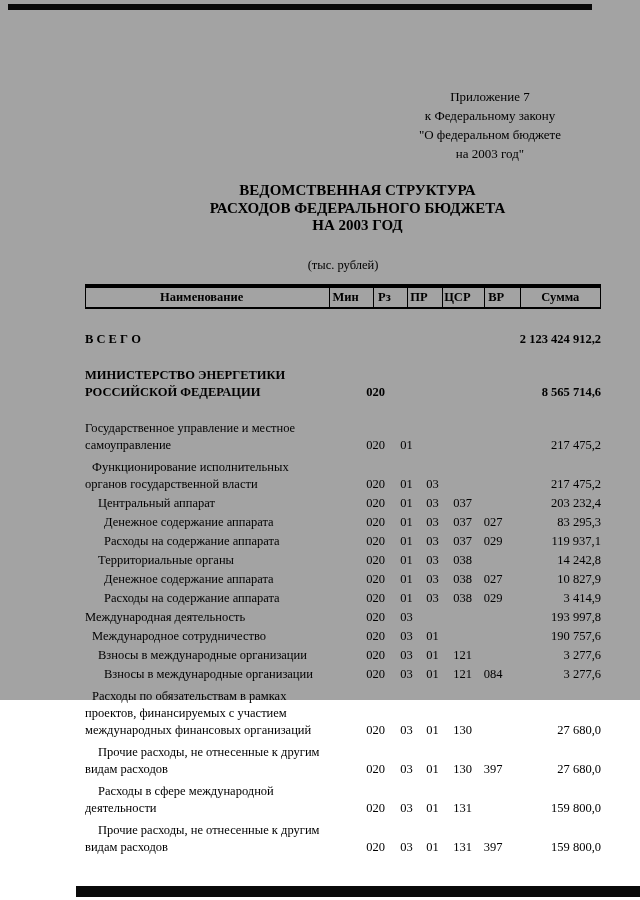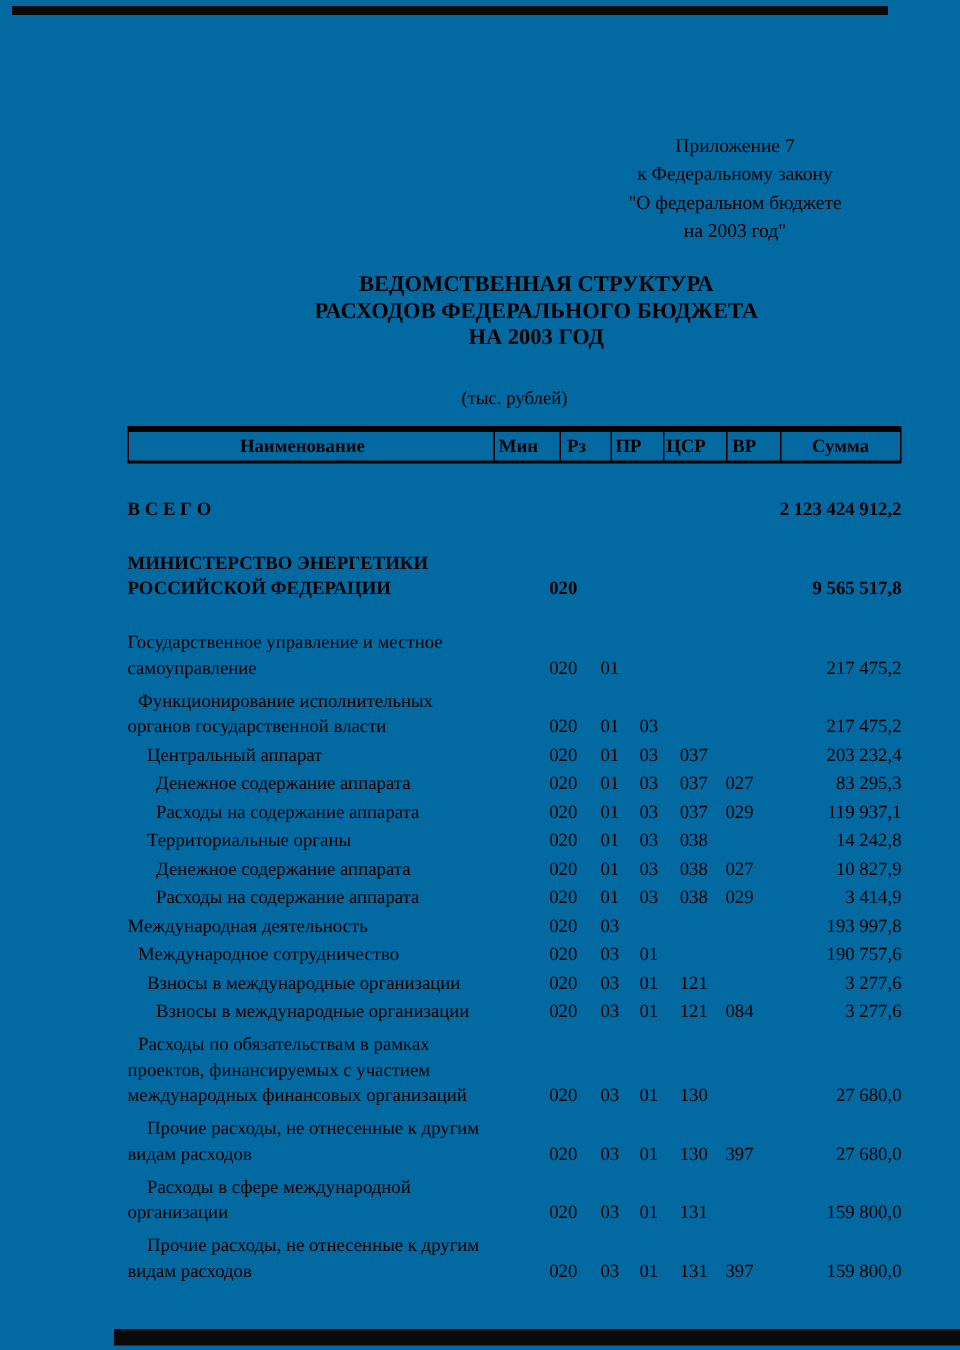--- a/index.html
+++ b/index.html
@@ -4,21 +4,21 @@
 <style>
   * { margin: 0; padding: 0; box-sizing: border-box; }
   html, body { background: #ffffff; }
   body {
     width: 640px; height: 900px;
     font-family: "Liberation Serif", serif;
     color: #000;
     position: relative;
     overflow: hidden;
   }
-  .page { position: relative; width: 640px; height: 900px; background: #0369a1; }
+  .page { position: relative; width: 640px; height: 700px; background: #a3a3a3; }
 
   .scan-top    { position: absolute; left: 8px;  top: 4px;   width: 584px; height: 6px;  background: #0a0a0a; }
   .scan-bottom { position: absolute; left: 76px; top: 886px; width: 564px; height: 11px; background: #0a0a0a; }
 
   .annex {
     position: absolute; top: 87px; left: 378px; width: 224px;
     text-align: center; font-size: 13px; line-height: 19px;
   }
   .title {
     position: absolute; top: 182px; left: 85px; width: 545px;
@@ -109,21 +109,21 @@
           <div class="cell sum">2 123 424 912,2</div>
         </div>
         <div class="trow ind-0 bold sp-xl">
           <div class="cell name">МИНИСТЕРСТВО ЭНЕРГЕТИКИ
 РОССИЙСКОЙ ФЕДЕРАЦИИ</div>
           <div class="cell code w-min">020</div>
           <div class="cell code w-rz"></div>
           <div class="cell code w-pr"></div>
           <div class="cell code w-csr"></div>
           <div class="cell code w-vr"></div>
-          <div class="cell sum">9 565 517,8</div>
+          <div class="cell sum">8 565 714,6</div>
         </div>
         <div class="trow ind-0 sp-xl">
           <div class="cell name">Государственное управление и местное
 самоуправление</div>
           <div class="cell code w-min">020</div>
           <div class="cell code w-rz">01</div>
           <div class="cell code w-pr"></div>
           <div class="cell code w-csr"></div>
           <div class="cell code w-vr"></div>
           <div class="cell sum">217 475,2</div>
@@ -244,21 +244,21 @@
 видам расходов</div>
           <div class="cell code w-min">020</div>
           <div class="cell code w-rz">03</div>
           <div class="cell code w-pr">01</div>
           <div class="cell code w-csr">130</div>
           <div class="cell code w-vr">397</div>
           <div class="cell sum">27 680,0</div>
         </div>
         <div class="trow ind-2 sp-md">
           <div class="cell name">Расходы в сфере международной
-организации</div>
+деятельности</div>
           <div class="cell code w-min">020</div>
           <div class="cell code w-rz">03</div>
           <div class="cell code w-pr">01</div>
           <div class="cell code w-csr">131</div>
           <div class="cell code w-vr"></div>
           <div class="cell sum">159 800,0</div>
         </div>
         <div class="trow ind-2 sp-md">
           <div class="cell name">Прочие расходы, не отнесенные к другим
 видам расходов</div>

